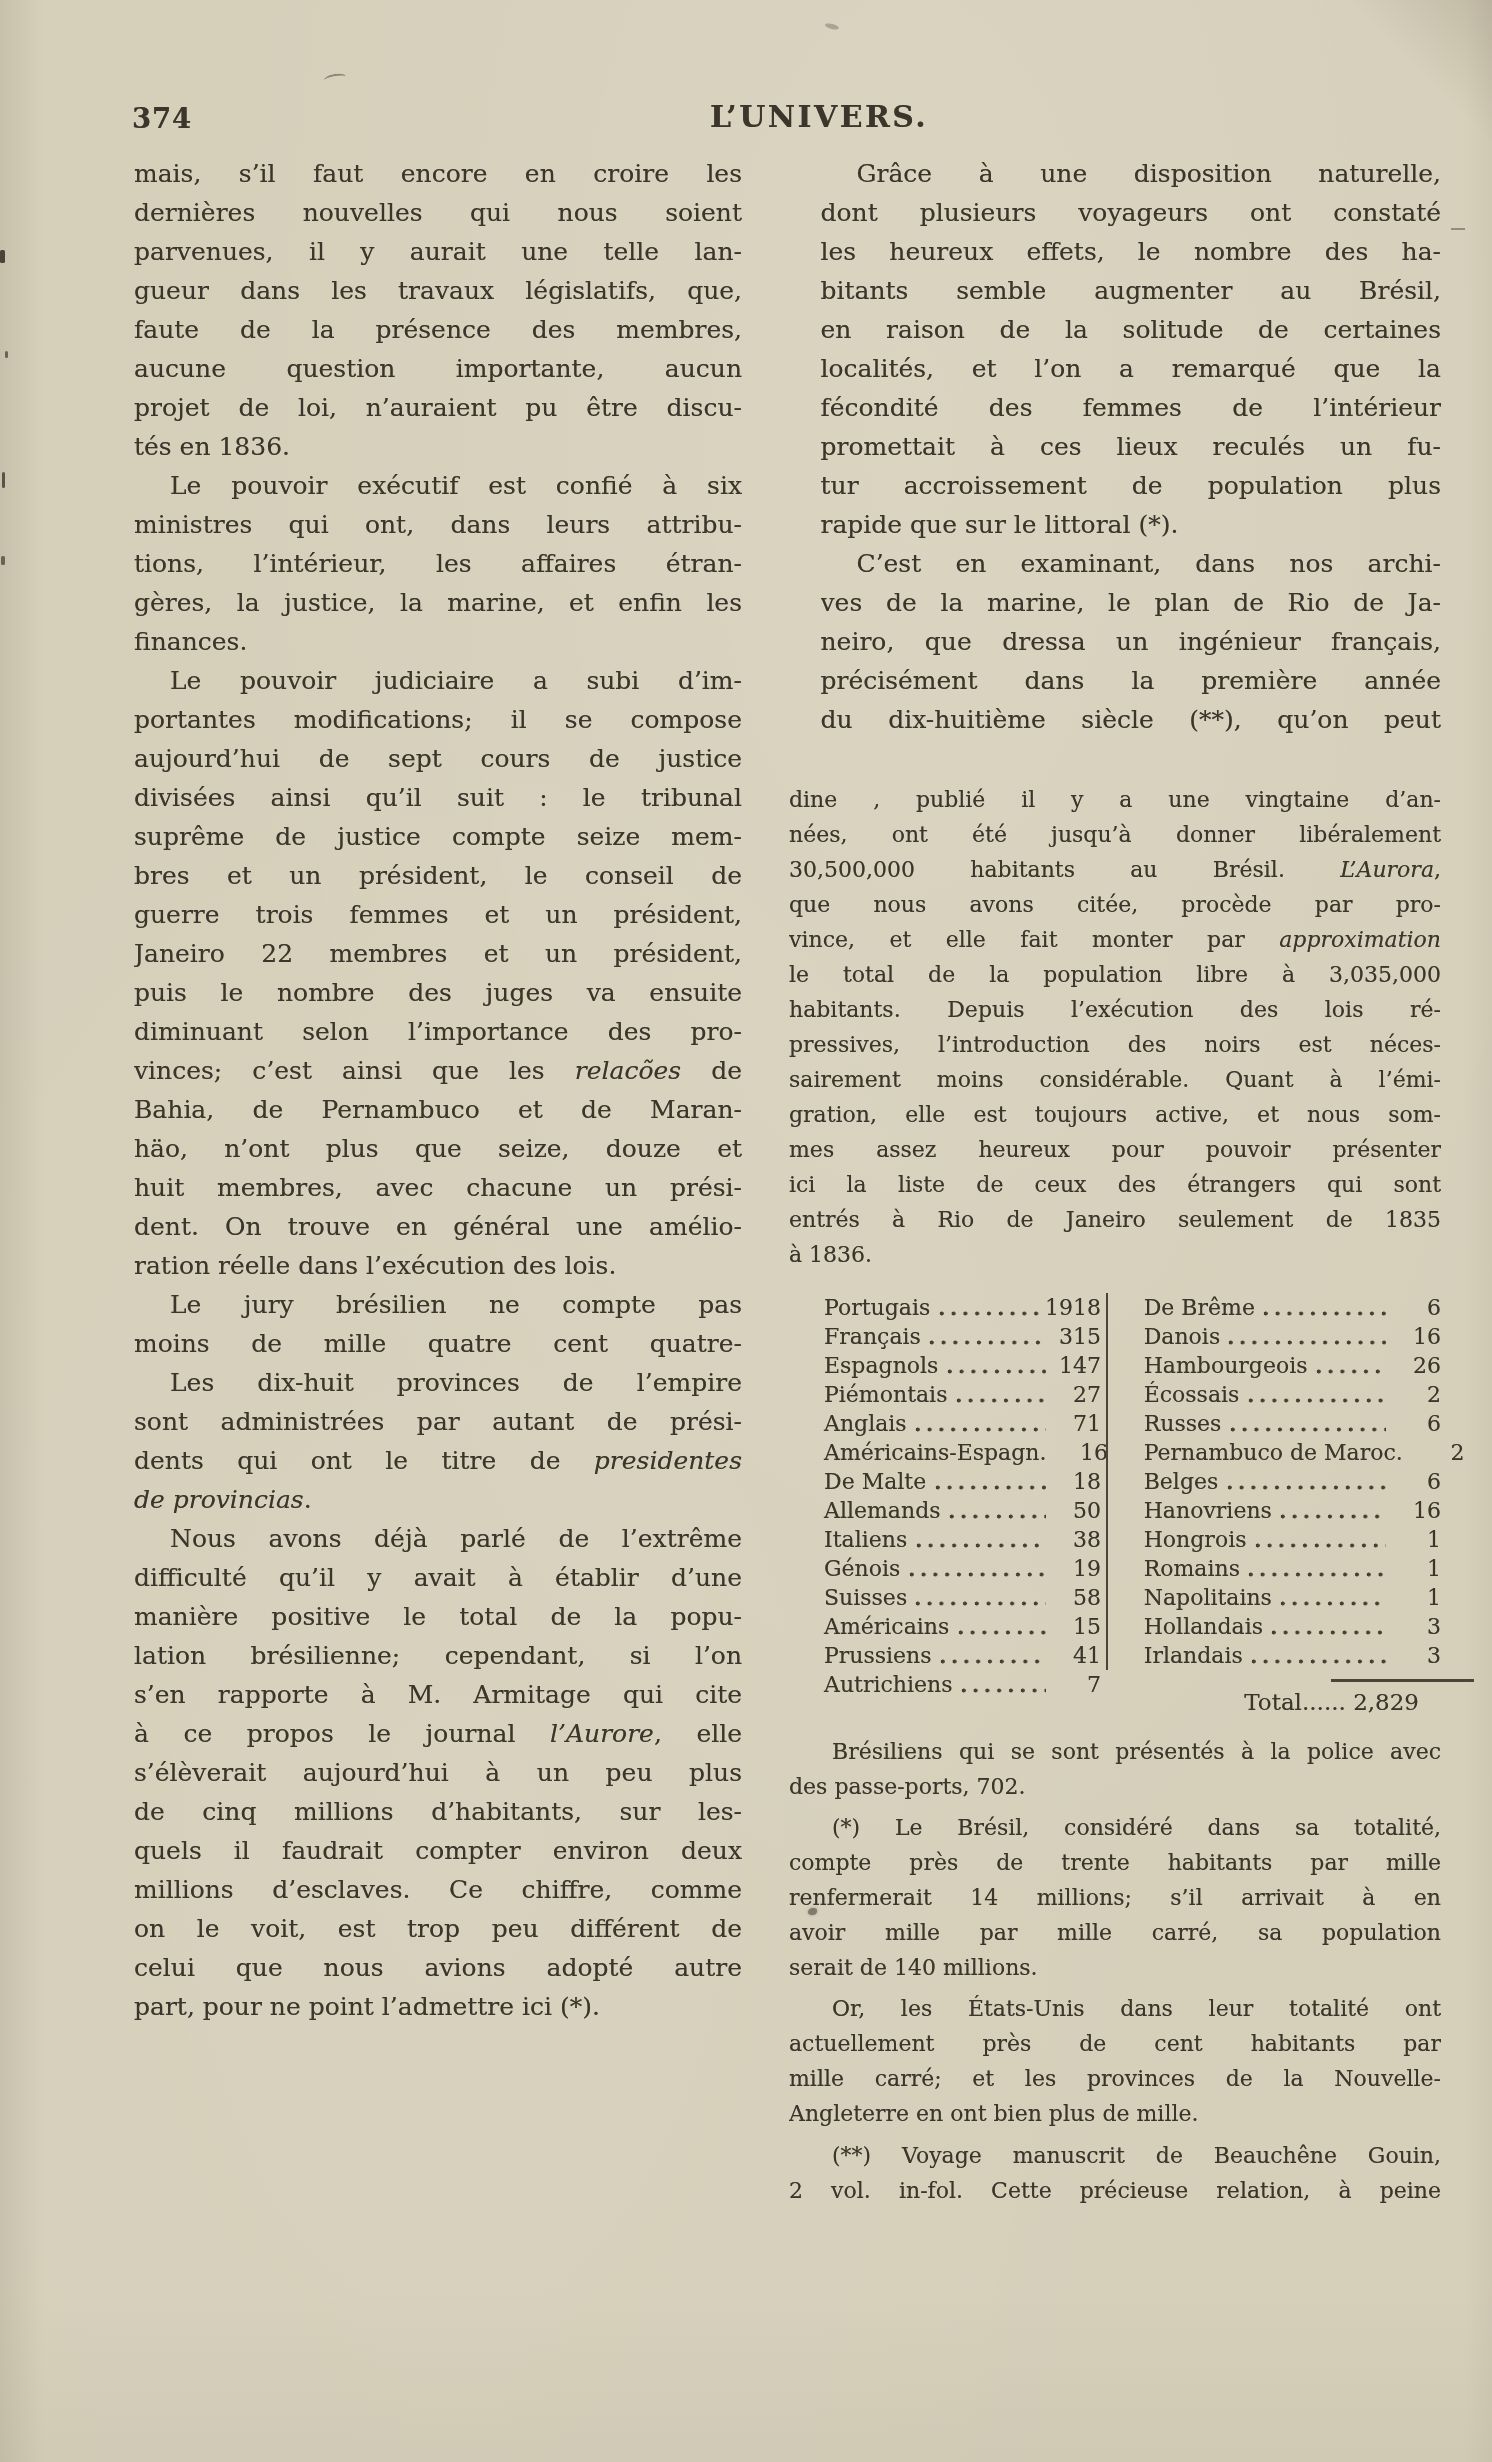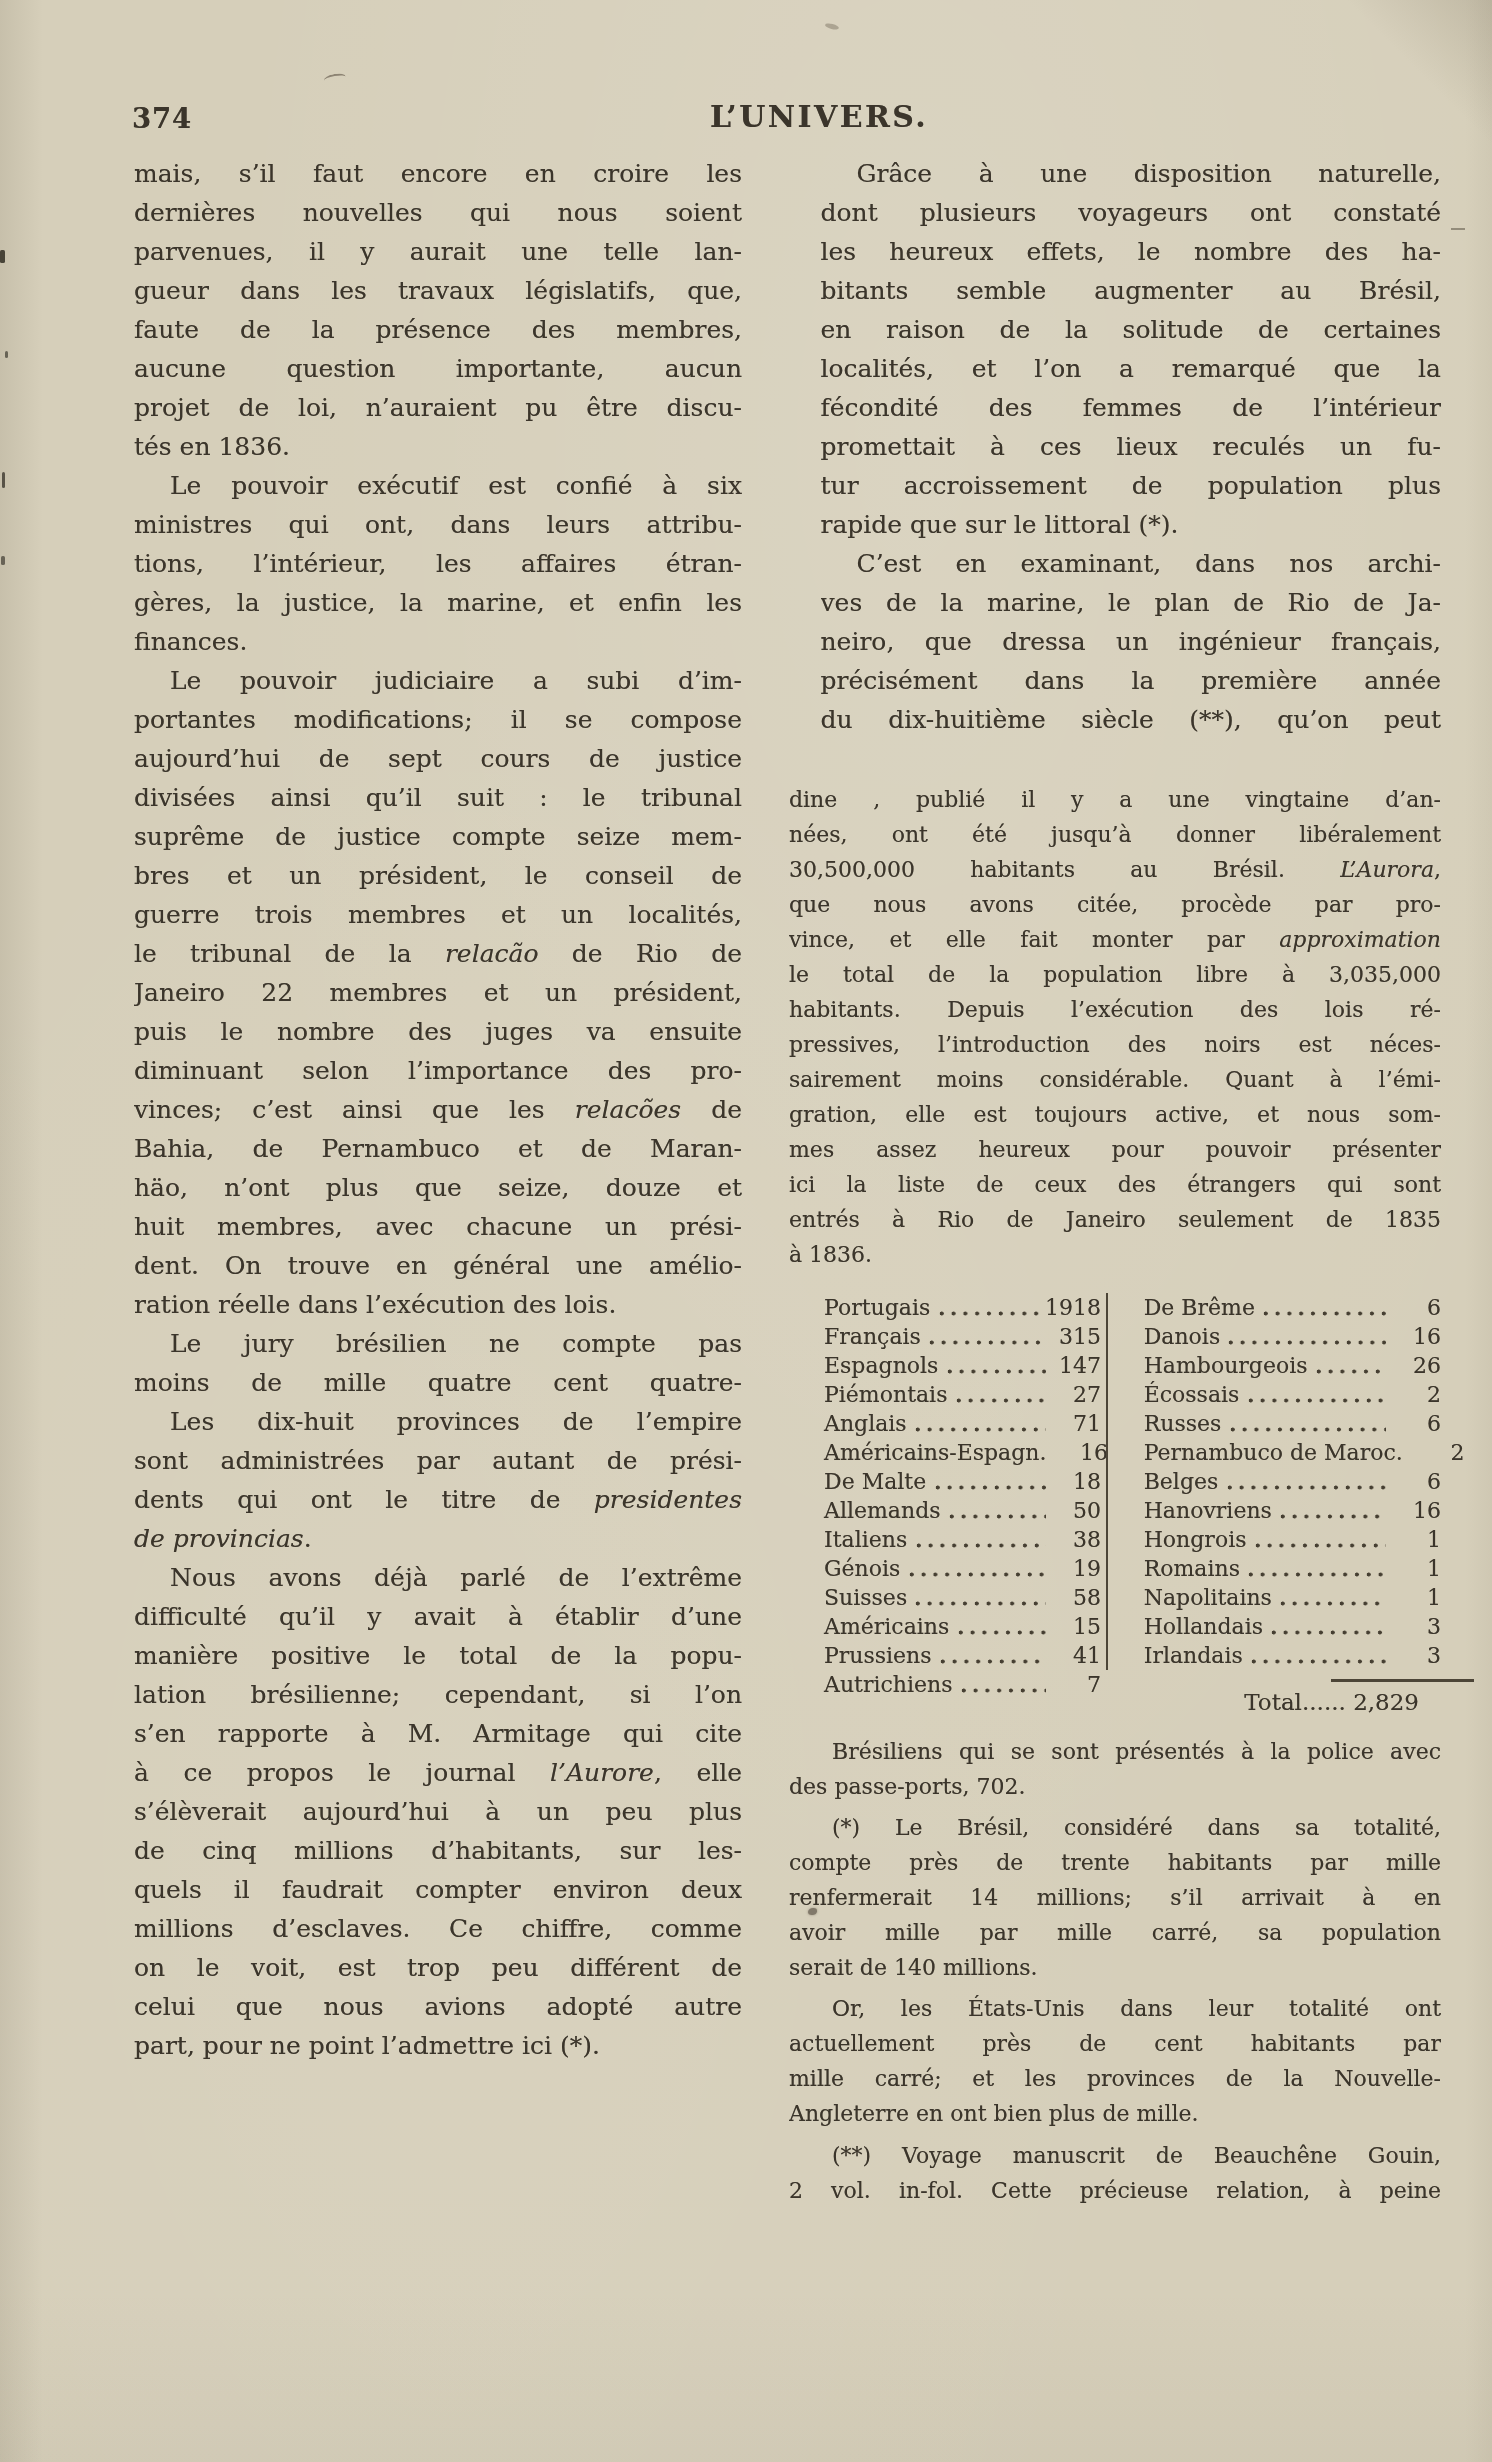--- a/index.html
+++ b/index.html
@@ -129,22 +129,21 @@
           <div class="ln">gères, la justice, la marine, et enfin les</div>
           <div class="ln end">finances.</div>
         </div>
         <div class="para">
           <div class="ln fl">Le pouvoir judiciaire a subi d’im-</div>
           <div class="ln">portantes modifications; il se compose</div>
           <div class="ln">aujourd’hui de sept cours de justice</div>
           <div class="ln">divisées ainsi qu’il suit : le tribunal</div>
           <div class="ln">suprême de justice compte seize mem-</div>
           <div class="ln">bres et un président, le conseil de</div>
-          <div class="ln">guerre trois membres et un localités,</div>
-          <div class="ln">le tribunal de la <i>relacão</i> de Rio de</div>
+          <div class="ln">guerre trois femmes et un président,</div>
           <div class="ln">Janeiro 22 membres et un président,</div>
           <div class="ln">puis le nombre des juges va ensuite</div>
           <div class="ln">diminuant selon l’importance des pro-</div>
           <div class="ln">vinces; c’est ainsi que les <i>relacões</i> de</div>
           <div class="ln">Bahia, de Pernambuco et de Maran-</div>
           <div class="ln">häo, n’ont plus que seize, douze et</div>
           <div class="ln">huit membres, avec chacune un prési-</div>
           <div class="ln">dent. On trouve en général une amélio-</div>
           <div class="ln end">ration réelle dans l’exécution des lois.</div>
         </div>

